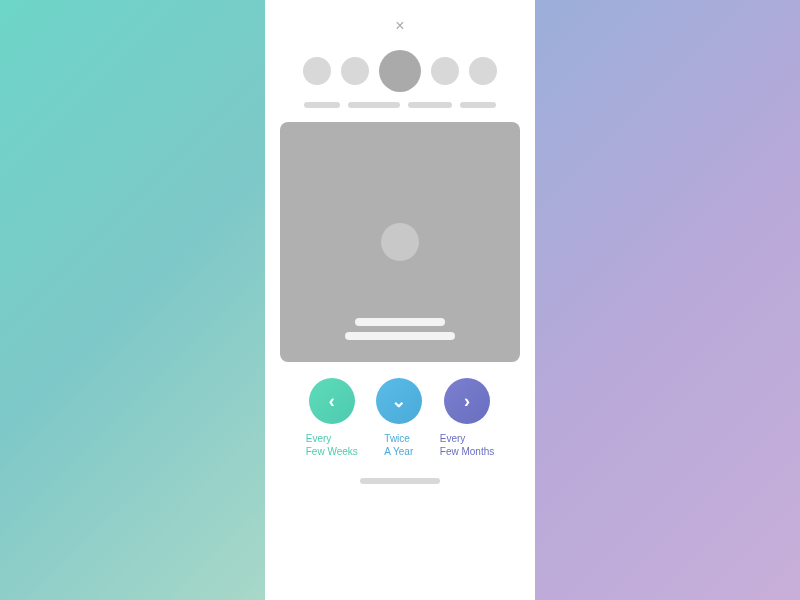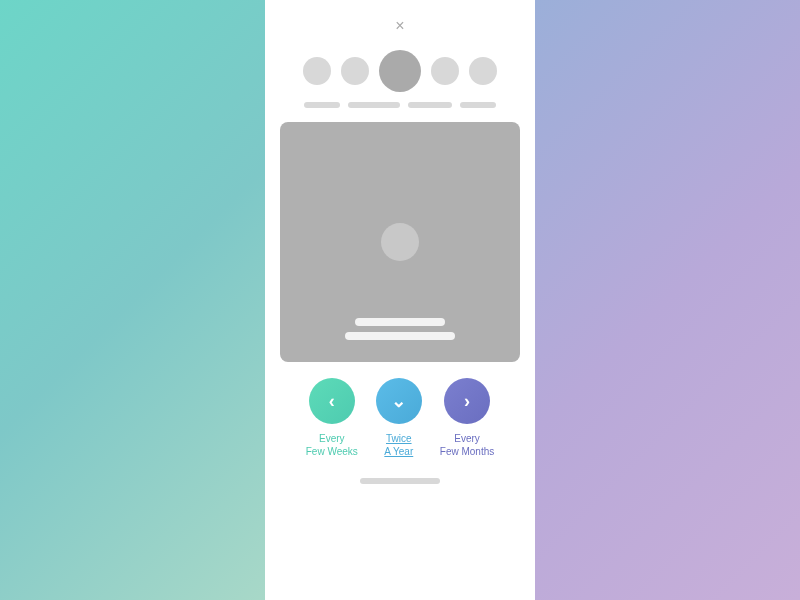--- a/index.html
+++ b/index.html
@@ -186,27 +186,27 @@
     .option-btn.blue {
       background: linear-gradient(135deg, #5bbce8, #4aaad8);
     }
 
     .option-btn.purple {
       background: linear-gradient(135deg, #7b7fcf, #6a6ec0);
     }
 
     .option-label {
       font-size: 10px;
-      text-align: center;
+      text-align: left;
       line-height: 1.3;
       font-weight: 500;
     }
 
     .option-label.teal-text { color: #4ecbb0; }
-    .option-label.blue-text { color: #4aaad8; text-decoration: underline; }
+    .option-label.blue-text { color: #4aaad8; }
     .option-label.purple-text { color: #6a6ec0; }
 
     .bottom-indicator {
       width: 80px;
       height: 6px;
       border-radius: 3px;
       background: #d8d8d8;
       margin-top: 20px;
     }
   </style>

